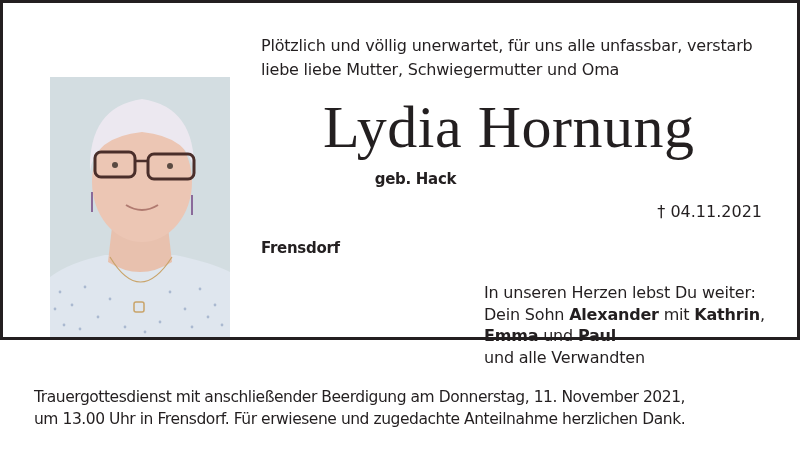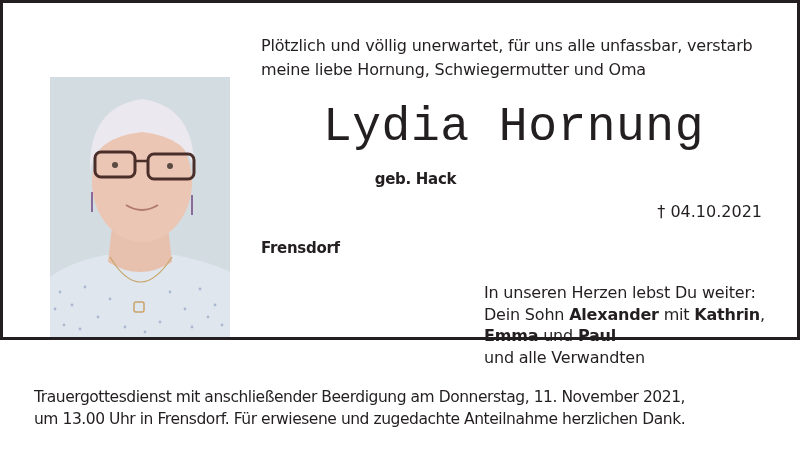--- a/index.html
+++ b/index.html
@@ -24,22 +24,22 @@
   }
   .photo svg { display: block; }
   .t { position: absolute; white-space: nowrap; }
   .intro {
     left: 258px; top: 31px;
     font-size: 16px; line-height: 24px;
     letter-spacing: -0.2px;
   }
   .name {
     left: 320px; top: 94px;
-    font-family: Liberation Mono, monospace;
-    font-size: 48px; font-weight: normal;
+    font-family: Liberation Serif, serif;
+    font-size: 60px; font-weight: normal;
     letter-spacing: 0.5px; line-height: 60px;
   }
   .born {
     left: 0; width: 800px; top: 167px;
     text-align: center; padding-left: 25px; box-sizing: border-box;
     font-size: 15px; font-weight: bold; letter-spacing: -0.3px;
   }
   .birth {
     left: 258px; top: 199px; font-size: 16px;
   }
@@ -111,28 +111,28 @@
 
       <path d="M76 128 Q92 138 108 128" fill="none" stroke="#b07a70" stroke-width="2"></path>
 
       <line x1="42" y1="115" x2="42" y2="135" stroke="#8a6a9a" stroke-width="2"></line>
       <line x1="142" y1="118" x2="142" y2="138" stroke="#8a6a9a" stroke-width="2"></line>
     </svg>
   </div>
 
   <div class="t intro">
     <div>Plötzlich und völlig unerwartet, für uns alle unfassbar, verstarb</div>
-    <div>meine liebe Hornung, Schwiegermutter und Oma</div>
+    <div>liebe liebe Mutter, Schwiegermutter und Oma</div>
   </div>
 
   <div class="t name">Lydia Hornung</div>
 
   <div class="t born">geb. Hack</div>
 
-  <div class="t death">† 04.10.2021</div>
+  <div class="t death">† 04.11.2021</div>
 
   <div class="t place">Frensdorf</div>
 
   <div class="t family">
     <div>In unseren Herzen lebst Du weiter:</div>
     <div><span>Dein Sohn </span><b>Alexander</b><span> mit </span><b>Kathrin</b><span>,</span></div>
     <div><b>Emma</b><span> und </span><b>Paul</b></div>
     <div>und alle Verwandten</div>
   </div>
 

